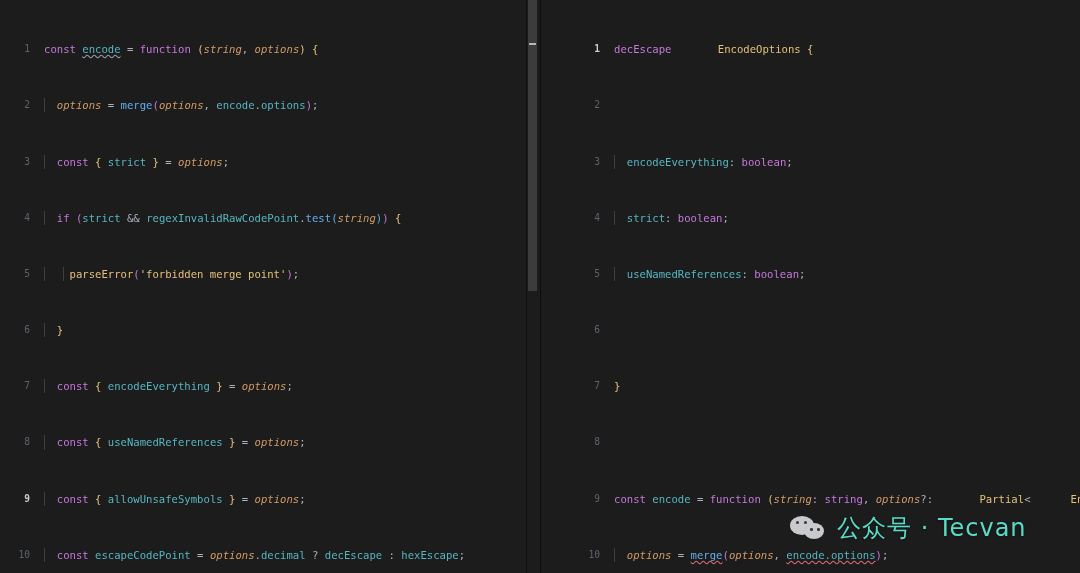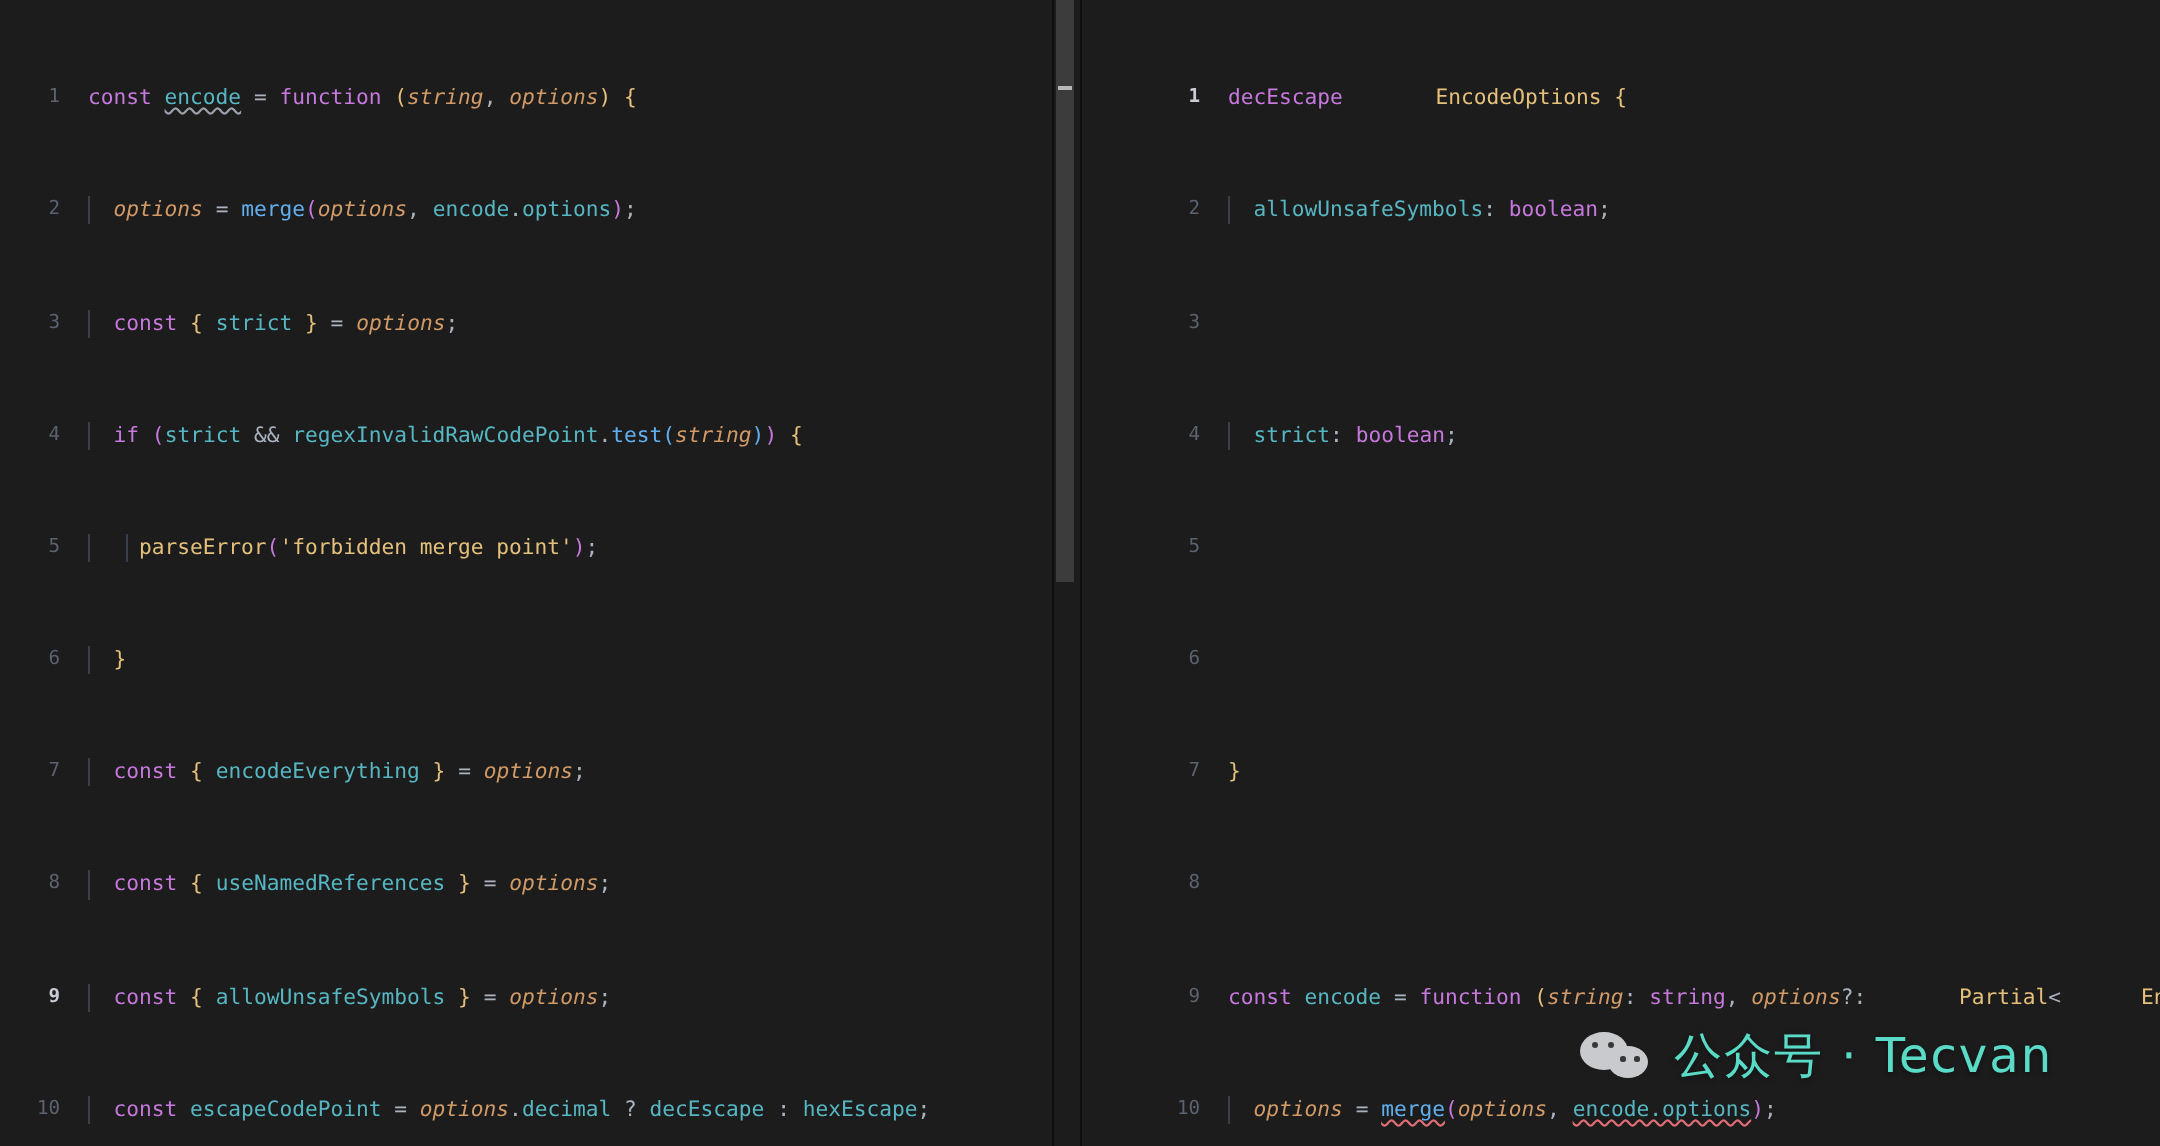--- a/index.html
+++ b/index.html
@@ -252,27 +252,27 @@
       <div class="cursor-mark" style="top:43px;"></div>
     </div>
     <div class="overview-edge" style="right:13px;"></div>
   </div>
 
   <div class="pane pane-right">
     <div class="code-area">
 
       <div class="line cur"><span class="gutter">1</span><span class="content"><span class="kw">decEscape</span> <span class="type">EncodeOptions</span> <span class="brace-y">{</span></span></div>
 
-      <div class="line"><span class="gutter">2</span><span class="content"><span class="ig" style="left:10px"></span>  <span class="var">allowUnsafeSymbols</span><span class="pun">:</span> <span class="kw">boolean</span><span class="pun">;</span></span></div>
-
-      <div class="line"><span class="gutter">3</span></div>
+      <div class="line"><span class="gutter">2</span></div>
+
+      <div class="line"><span class="gutter">3</span><span class="content"><span class="ig" style="left:10px"></span>  <span class="var">encodeEverything</span><span class="pun">:</span> <span class="kw">boolean</span><span class="pun">;</span></span></div>
 
       <div class="line"><span class="gutter">4</span><span class="content"><span class="ig" style="left:10px"></span>  <span class="var">strict</span><span class="pun">:</span> <span class="kw">boolean</span><span class="pun">;</span></span></div>
 
-      <div class="line"><span class="gutter">5</span></div>
+      <div class="line"><span class="gutter">5</span><span class="content"><span class="ig" style="left:10px"></span>  <span class="var">useNamedReferences</span><span class="pun">:</span> <span class="kw">boolean</span><span class="pun">;</span></span></div>
 
       <div class="line"><span class="gutter">6</span></div>
 
       <div class="line"><span class="gutter">7</span><span class="content"><span class="brace-y">}</span></span></div>
 
       <div class="line"><span class="gutter">8</span><span class="content"></span></div>
 
       <div class="line"><span class="gutter">9</span><span class="content"><span class="kw">const</span> <span class="var">encode</span> <span class="pun">=</span> <span class="kw">function</span> <span class="brace-y">(</span><span class="param">string</span><span class="pun">:</span> <span class="kw">string</span><span class="pun">,</span> <span class="param">options</span><span class="pun">?:</span> <span class="type">Partial</span><span class="pun">&lt;</span><span class="type">EncodeOptions</span><span class="pun">&gt;</span><span class="brace-y">)</span>  </span></div>
 
       <div class="line"><span class="gutter">10</span><span class="content"><span class="ig" style="left:10px"></span>  <span class="param">options</span> <span class="pun">=</span> <span class="fn err">merge</span><span class="brace-p">(</span><span class="param">options</span><span class="pun">,</span> <span class="var err">encode.options</span><span class="brace-p">)</span><span class="pun">;</span></span></div>

